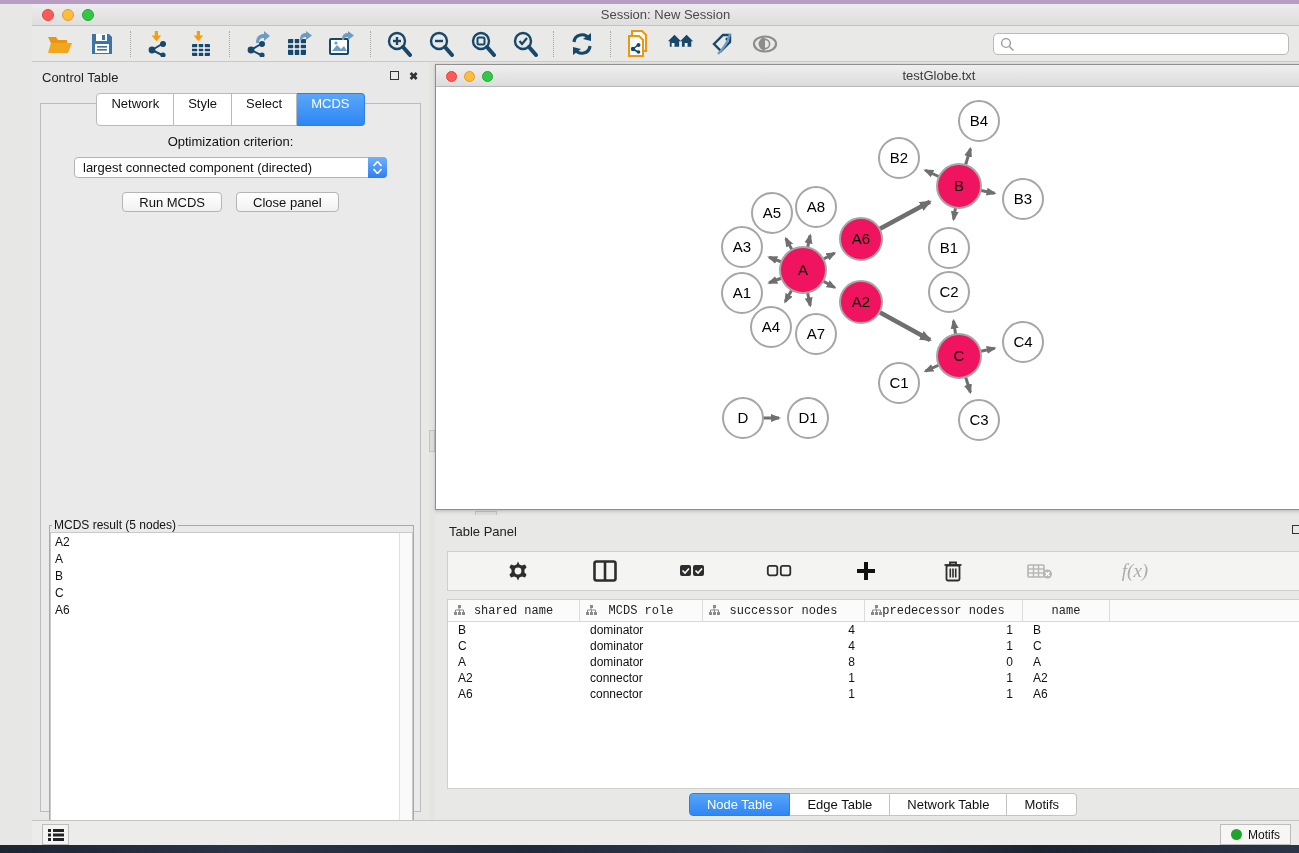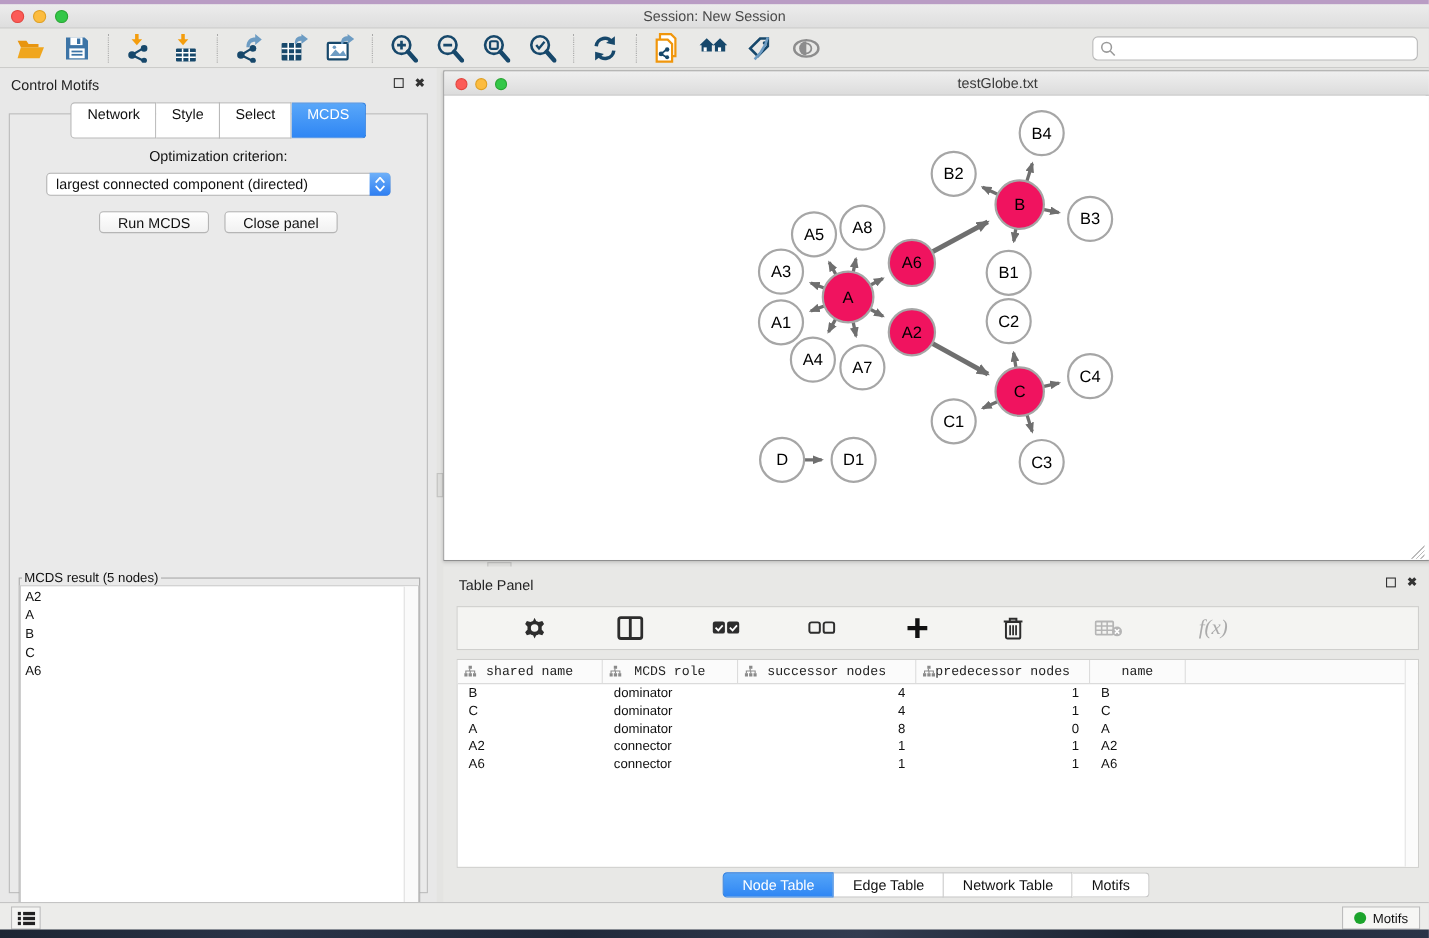--- a/index.html
+++ b/index.html
@@ -2,21 +2,21 @@
 <html><head>
 <meta charset="utf-8">
 <style>
   * { margin:0; padding:0; box-sizing:border-box; }
   html,body { width:1299px; height:853px; overflow:hidden;
     font-family:"Liberation Sans", sans-serif; }
   .desktop { position:relative; width:1299px; height:853px; background:#b99cc4; }
   .wallpaper-bottom { position:absolute; left:0; bottom:0; width:100%; height:8px;
     background:linear-gradient(90deg,#1d2533,#2a3347 18%,#20293a 40%,#333c50 60%,#1c2432 80%,#2b3448); }
   .app { position:absolute; left:0; top:4px; width:1299px; height:842px;
-    background:#e7e7e5; border-bottom:1px solid #9a9a9a; }
+    background:#e7e7e5; border-bottom:1px solid #9a9a9a;padding-left:32px; }
 
   
   .titlebar { position:relative; height:22px;
     background:linear-gradient(#ececec,#dedede); border-bottom:1px solid #c3c3c3; }
   .lights { position:absolute; left:10px; top:5px; display:flex; gap:8px; }
   .light { width:12px; height:12px; border-radius:50%; }
   .light.red { background:#fc5b57; border:1px solid #e2463f; }
   .light.yellow { background:#fcbc3f; border:1px solid #dfa023; }
   .light.green { background:#33c748; border:1px solid #27a532; }
   .titlebar .title { text-align:center; line-height:21px; font-size:13px; color:#4a4a4a; }
@@ -316,21 +316,21 @@
             </svg>
           <input type="text" placeholder="" style="">
         </div>
       </div>
     </div>
 
     <div class="main">
 
       <div class="control-panel">
         <div class="cp-header">
-          <span class="cp-title">Control Motifs</span>
+          <span class="cp-title">Control Table</span>
           <span class="panel-float"><span class="float-sq"></span></span>
           <span class="panel-close">✖</span>
         </div>
         <div class="cp-tabs" id="cp-tabs">
             <div class="cp-tab">Network</div>
             <div class="cp-tab">Style</div>
             <div class="cp-tab">Select</div>
             <div class="cp-tab active">MCDS</div>
           </div>
         <div class="cp-body">

